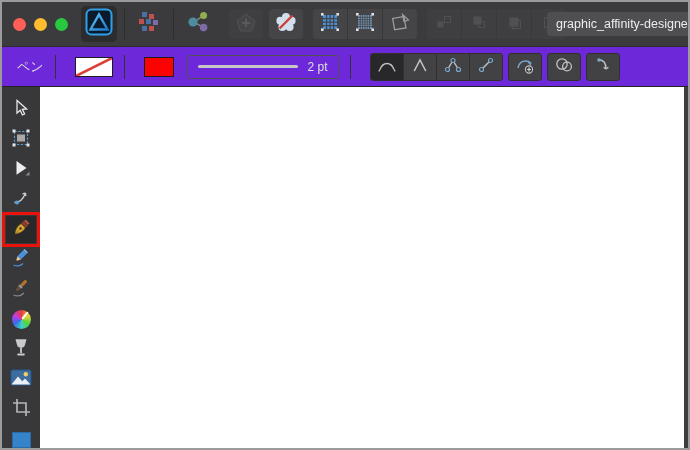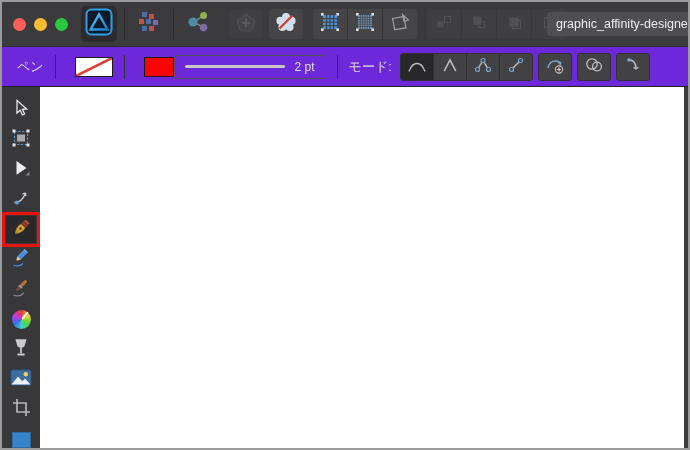--- a/index.html
+++ b/index.html
@@ -20,21 +20,21 @@
   .tb-plain{background:transparent;}
   .dis{opacity:.45;}
   .filename{position:absolute;left:545px;top:10px;width:210px;height:24px;background:#4f4f52;border-radius:4px;color:#ececec;font-size:12.5px;line-height:24px;padding:0 9px;box-sizing:border-box;white-space:nowrap;overflow:hidden;}
 
   
   .contextbar{height:41px;background:#6d28d9;border-top:1px solid #2b2b2d;border-bottom:1px solid #232325;box-sizing:border-box;display:flex;align-items:center;padding-left:15px;font-size:13px;color:#dddddd;}
   .ctx-sep{width:1px;height:24px;background:#333335;margin:0 11px;}
   .swatch{height:20px;border:1px solid #1d1d1f;box-sizing:border-box;margin-left:8px;}
   .fill-swatch{width:38px;background:#ffffff;position:relative;overflow:hidden;}
   .stroke-swatch{width:30px;}
-  .slider-box{display:flex;align-items:center;height:24px;border:1px solid #525254;border-radius:3px;padding:0 10px;width:152px;box-sizing:border-box;}
+  .slider-box{display:flex;align-items:center;height:24px;border:1px solid #525254;border-radius:3px;padding:0 10px;margin-left:13px;width:152px;box-sizing:border-box;}
   .track{flex:1;height:3px;border-radius:2px;background:#c6c6c8;}
   .pt-val{margin-left:10px;font-size:12px;color:#e0e0e0;white-space:nowrap;}
   .mode-group{display:flex;margin-left:8px;border:1px solid #303032;border-radius:3px;overflow:hidden;background:#424245;}
   .mode-btn{width:32px;height:26px;display:flex;align-items:center;justify-content:center;border-right:1px solid #303032;background:#424245;}
   .mode-group .mode-btn:last-child{border-right:none;}
   .mode-btn.sel{background:#28282a;}
   .mode-single{border:1px solid #303032;border-radius:3px;margin-left:5px;}
 
   
   .main{position:absolute;left:0;right:0;top:85px;bottom:0;}
@@ -241,21 +241,20 @@
 
     <div class="swatch stroke-swatch" style="background:#fb0300"></div>
 
     <div class="slider-box">
       <div class="track"></div>
       <span class="pt-val">2 pt</span>
     </div>
 
     <div class="ctx-sep"></div>
 
-    <span>モード:</span>
 
     <div class="mode-group">
       <div class="mode-btn sel">
         <span>
           <svg width="20" height="16">
             <path d="M3 12.5 C6 4.5 14 4.5 17 12.5" fill="none" stroke="#c2c2c4" stroke-width="1.5"></path>
             <path d="M3 12.5 l-1.2 1.8 M17 12.5 l1.2 1.8" stroke="#c2c2c4" stroke-width="1.3"></path>
           </svg>
         </span>
       </div>

